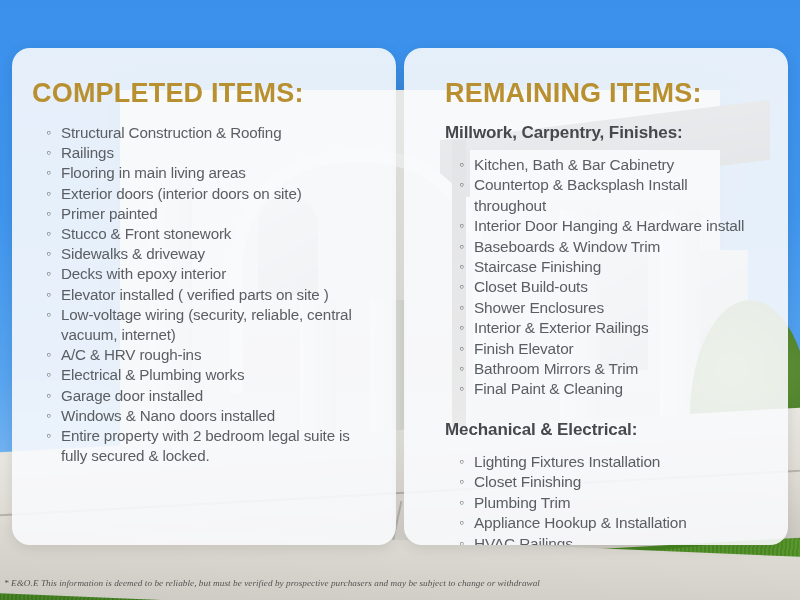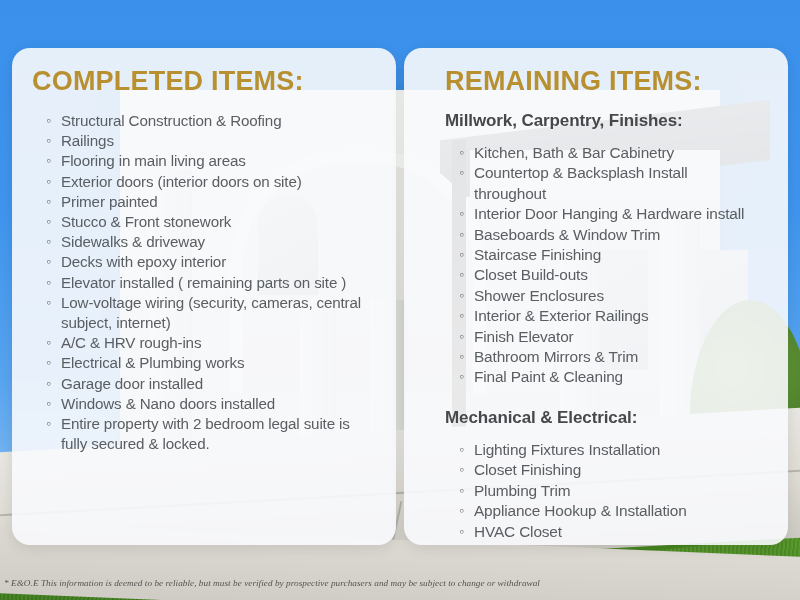--- a/index.html
+++ b/index.html
@@ -128,21 +128,21 @@
     overflow: hidden;
   }
   #panel-left  { left: 12px;  width: 384px; }
   #panel-right { left: 404px; width: 384px; padding-left: 39px; }
 
   .panel-title {
     color: #b8902f;
     font-size: 27px;
     font-weight: bold;
     letter-spacing: 0.2px;
-    margin: 4px 0 14px 2px;
+    margin: 16px 0 14px 2px;
     white-space: nowrap;
   }
 
   .subhead {
     color: #46494c;
     font-size: 17px;
     font-weight: bold;
     margin: 0 0 1px 2px;
     letter-spacing: -0.1px;
   }
@@ -226,22 +226,22 @@
 
     <ul class="items">
       <li>Structural Construction &amp; Roofing</li>
       <li>Railings</li>
       <li>Flooring in main living areas</li>
       <li>Exterior doors (interior doors on site)</li>
       <li>Primer painted</li>
       <li>Stucco &amp; Front stonework</li>
       <li>Sidewalks &amp; driveway</li>
       <li>Decks with epoxy interior</li>
-      <li>Elevator installed ( remaining parts on site )</li>
-      <li>Low-voltage wiring (security, cameras, central subject, internet)</li>
+      <li>Elevator installed ( verified parts on site )</li>
+      <li>Low-voltage wiring (security, reliable, central vacuum, internet)</li>
       <li>A/C &amp; HRV rough-ins</li>
       <li>Electrical &amp; Plumbing works</li>
       <li>Garage door installed</li>
       <li>Windows &amp; Nano doors installed</li>
       <li>Entire property with 2 bedroom legal suite is fully secured &amp; locked.</li>
     </ul>
   </section>
 
   <section class="panel" id="panel-right">
     <h1 class="panel-title">REMAINING ITEMS:</h1>
@@ -260,19 +260,19 @@
       <li>Bathroom Mirrors &amp; Trim</li>
       <li>Final Paint &amp; Cleaning</li>
     </ul>
 
     <h2 class="subhead spaced">Mechanical &amp; Electrical:</h2>
     <ul class="items">
       <li>Lighting Fixtures Installation</li>
       <li>Closet Finishing</li>
       <li>Plumbing Trim</li>
       <li>Appliance Hookup  &amp; Installation</li>
-      <li>HVAC Closet</li>
+      <li>HVAC Railings</li>
     </ul>
   </section>
 
   <div class="disclaimer">* E&amp;O.E  This information is deemed to be reliable, but must be verified by prospective purchasers and may be subject to change or withdrawal</div>
 
 </div>
 
 </body></html>

